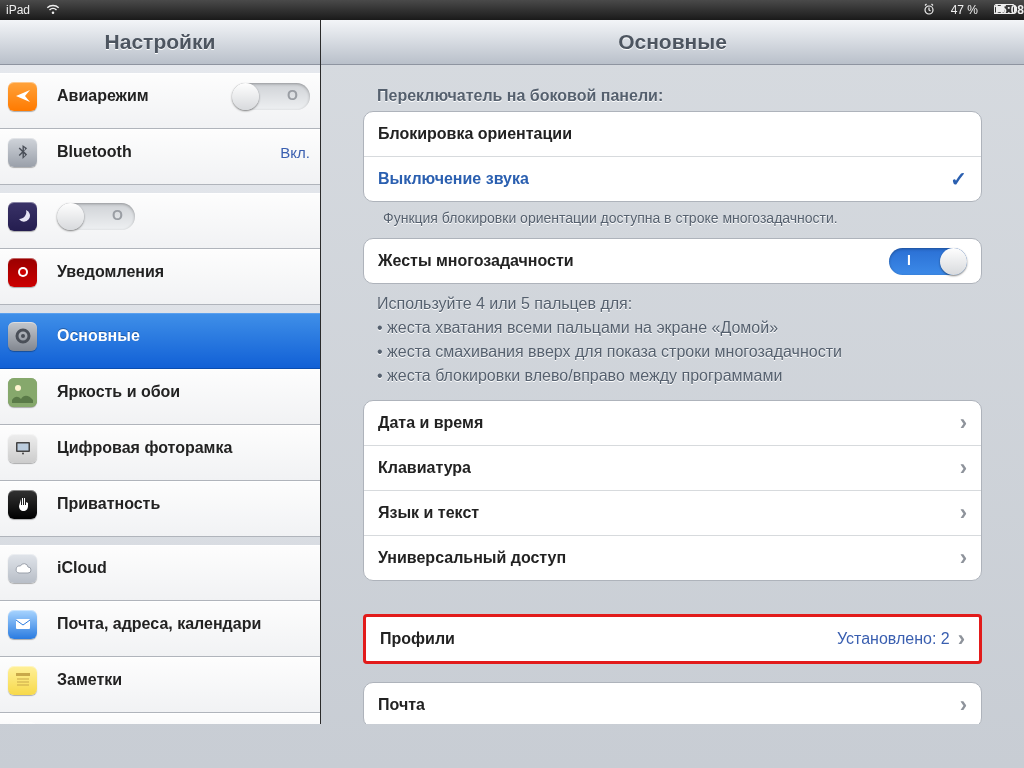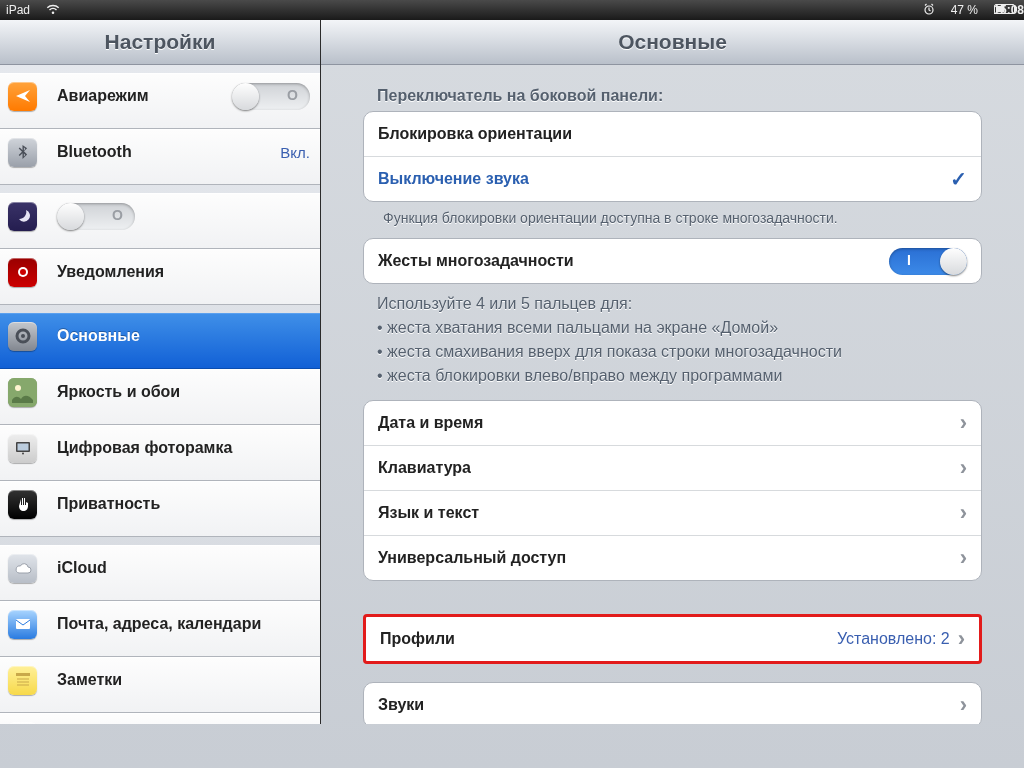--- a/index.html
+++ b/index.html
@@ -288,21 +288,21 @@
           <div class="cell">
             <span class="clabel">Профили</span>
             <span class="cval">Установлено: 2</span>
             <span class="chev">›</span>
           </div>
         </div>
 
         <div style="height:18px"></div>
         <div class="cardgroup">
           <div class="cell">
-            <span class="clabel">Звуки</span>
+            <span class="clabel">Почта</span>
             <span class="chev">›</span>
           </div>
         </div>
 
       </div>
     </div>
   </div>
 </div>
 
 </body></html>

